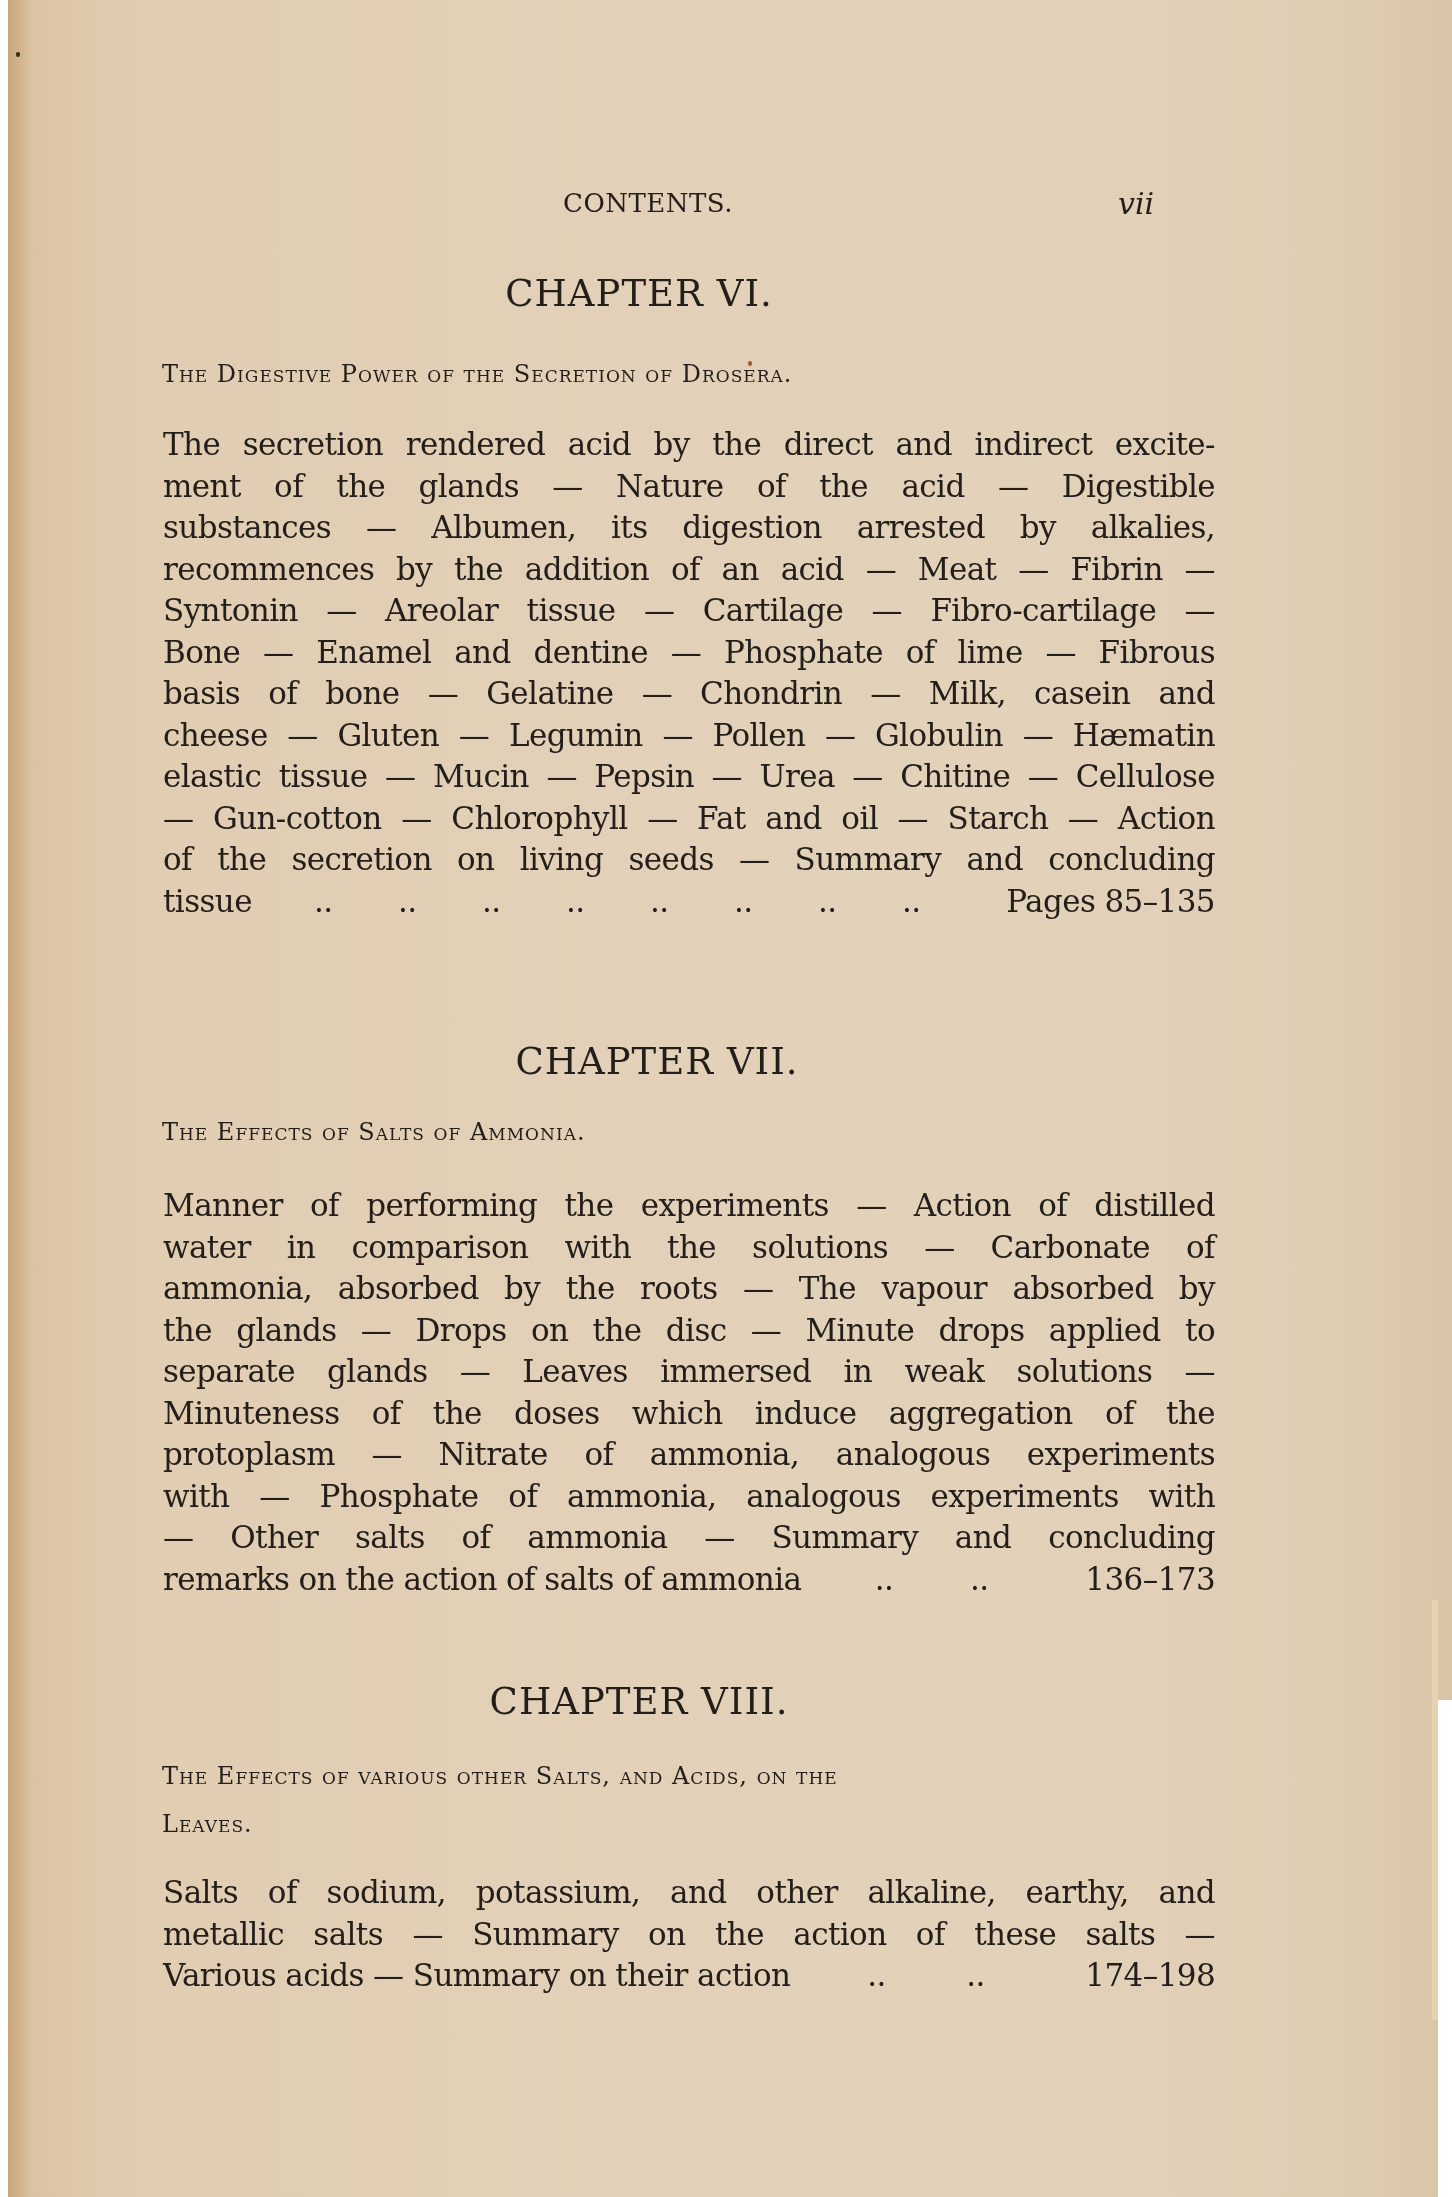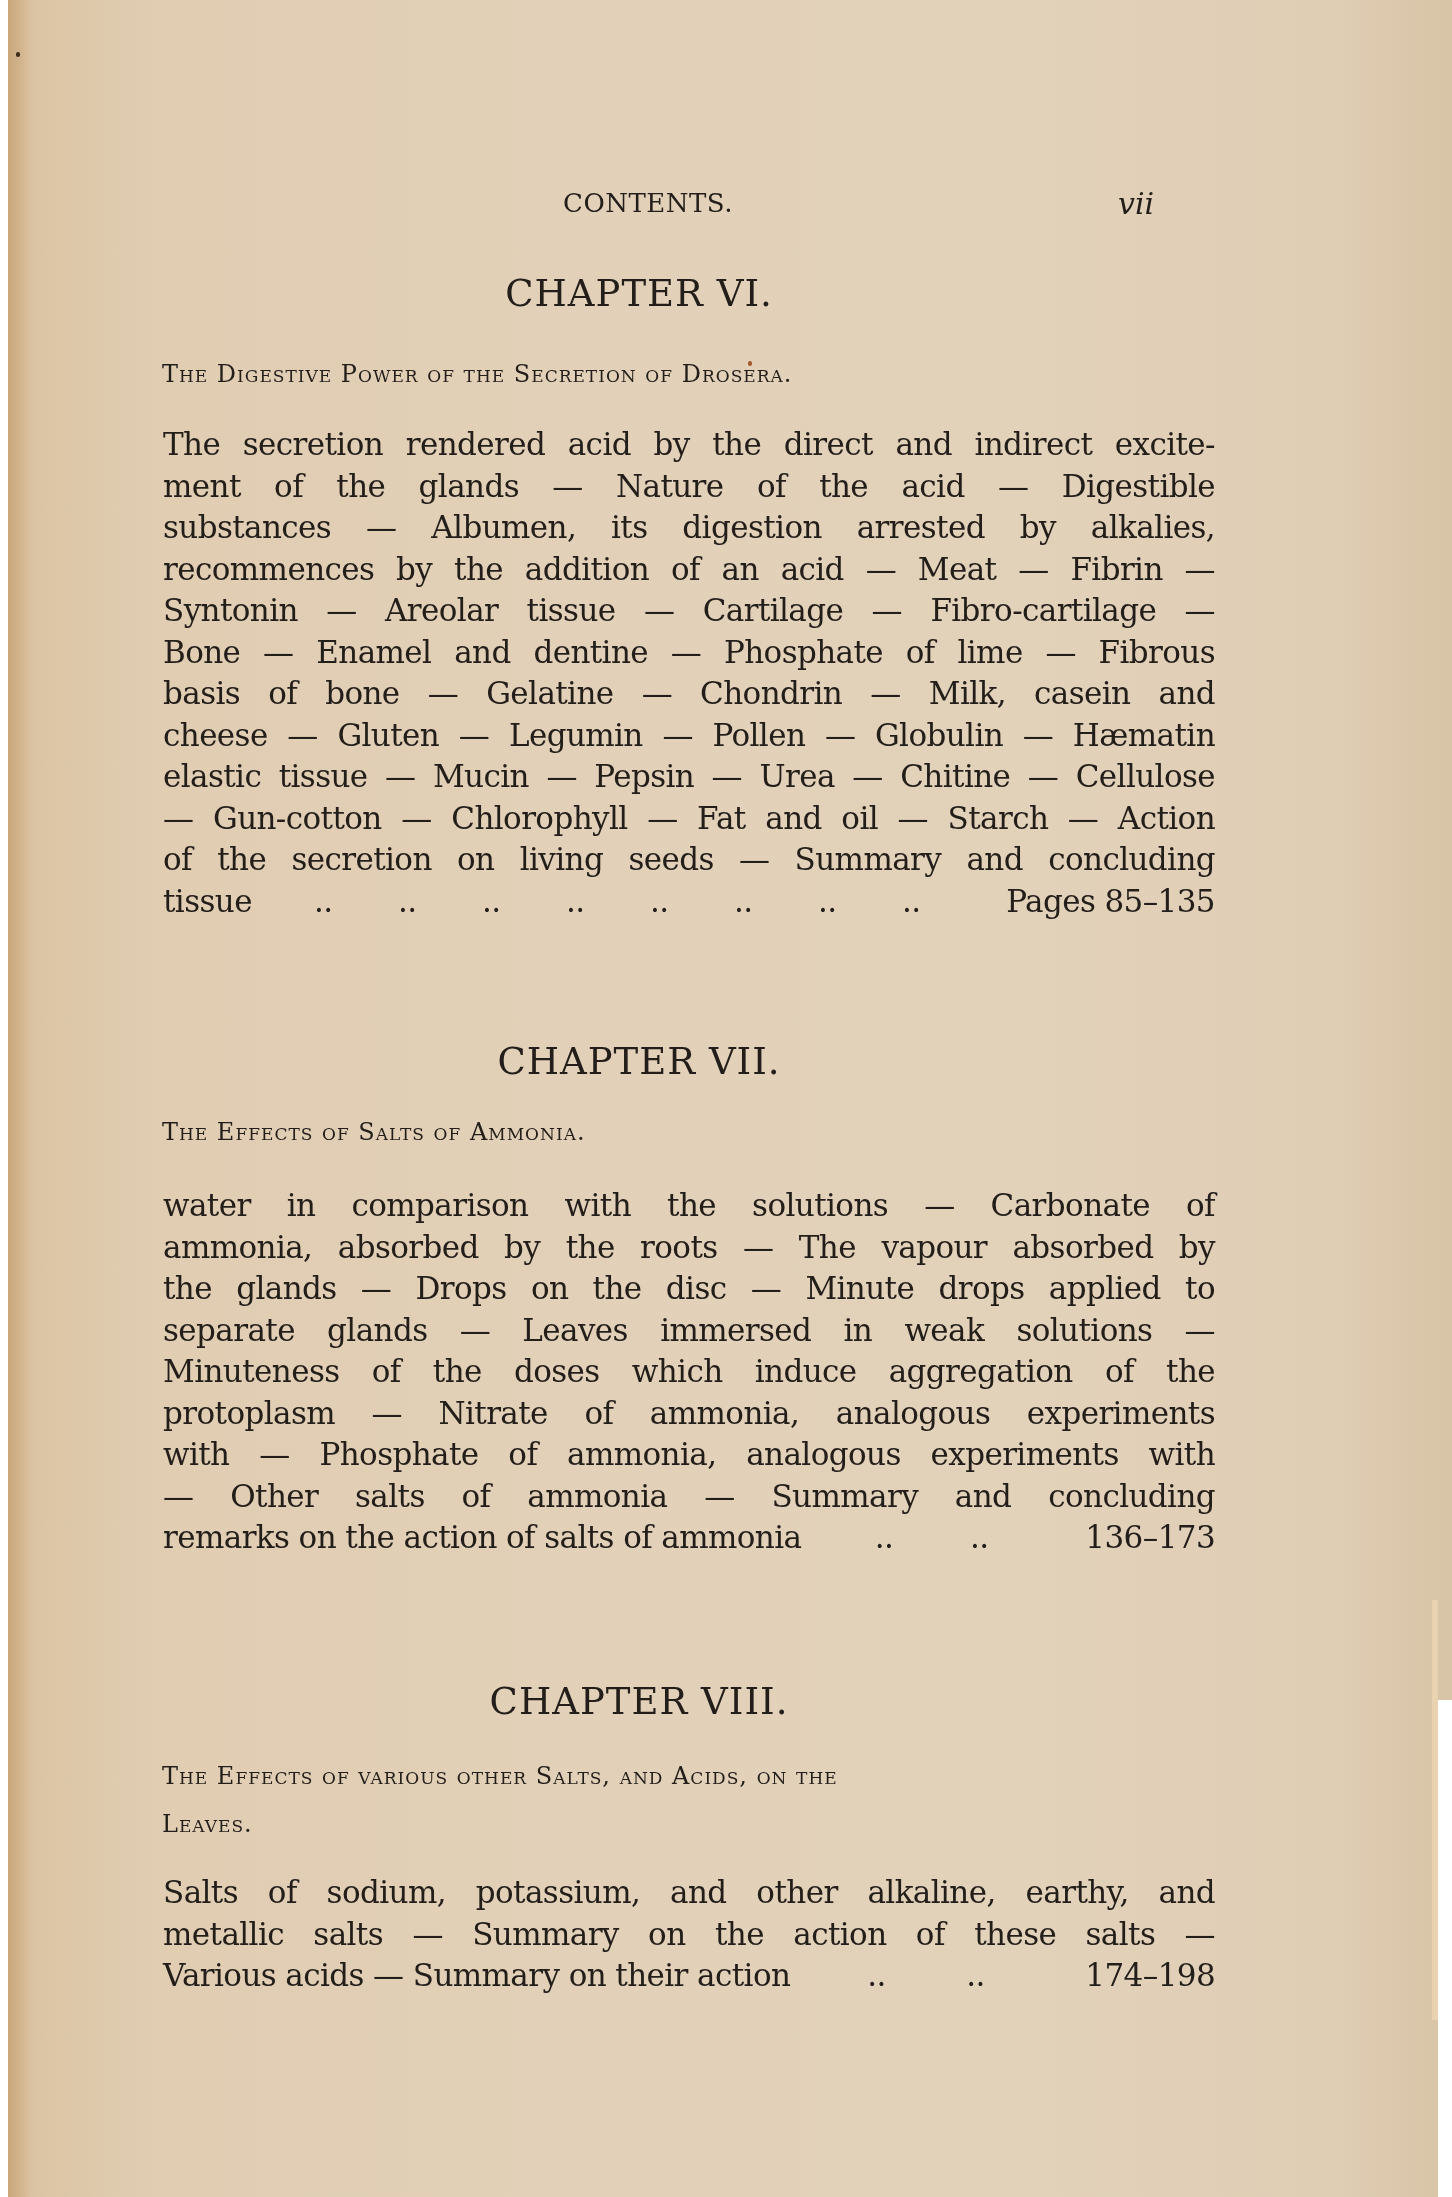--- a/index.html
+++ b/index.html
@@ -105,21 +105,21 @@
       display: flex;
       justify-content: space-evenly;
       padding: 0 20px;
     }
     .pages {
       white-space: nowrap;
     }
     .ch6-head { top: 272px; }
     .ch6-sub { top: 350px; }
     .ch6-entry { top: 424px; }
-    .ch7-head { top: 1040px; }
+    .ch7-head { top: 1040px; margin-left: 18px; }
     .ch7-sub { top: 1108px; }
     .ch7-entry { top: 1185px; }
     .ch8-head { top: 1680px; }
     .ch8-sub { top: 1752px; }
     .ch8-entry { top: 1872px; }
     .speck {
       position: absolute;
       width: 4px; height: 5px;
       border-radius: 2px;
       background: #a05a2a;
@@ -168,20 +168,21 @@
         </span>
         <span class="pages">Pages 85–135</span>
       </span>
     </div>
 
   <div class="chapter-heading ch7-head">CHAPTER VII.</div>
   <div class="chapter-subtitle ch7-sub">
     <div>The Effects of Salts of Ammonia.</div>
   </div>
   <div class="entry ch7-entry">
+      <span class="entry-line">Manner of performing the experiments — Action of distilled</span>
       <span class="entry-line">water in comparison with the solutions — Carbonate of</span>
       <span class="entry-line">ammonia, absorbed by the roots — The vapour absorbed by</span>
       <span class="entry-line">the glands — Drops on the disc — Minute drops applied to</span>
       <span class="entry-line">separate glands — Leaves immersed in weak solutions —</span>
       <span class="entry-line">Minuteness of the doses which induce aggregation of the</span>
       <span class="entry-line">protoplasm — Nitrate of ammonia, analogous experiments</span>
       <span class="entry-line">with — Phosphate of ammonia, analogous experiments with</span>
       <span class="entry-line">— Other salts of ammonia — Summary and concluding</span>
       <span class="entry-line leader-line">
         <span>remarks on the action of salts of ammonia</span>

